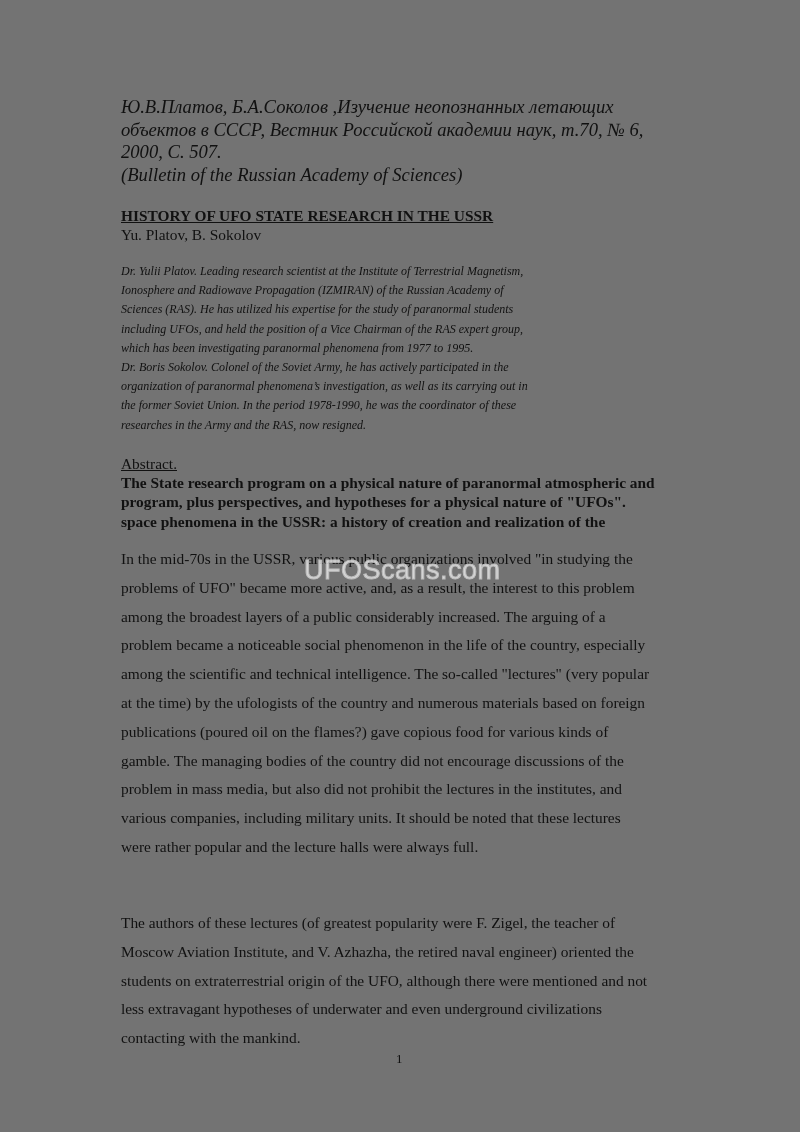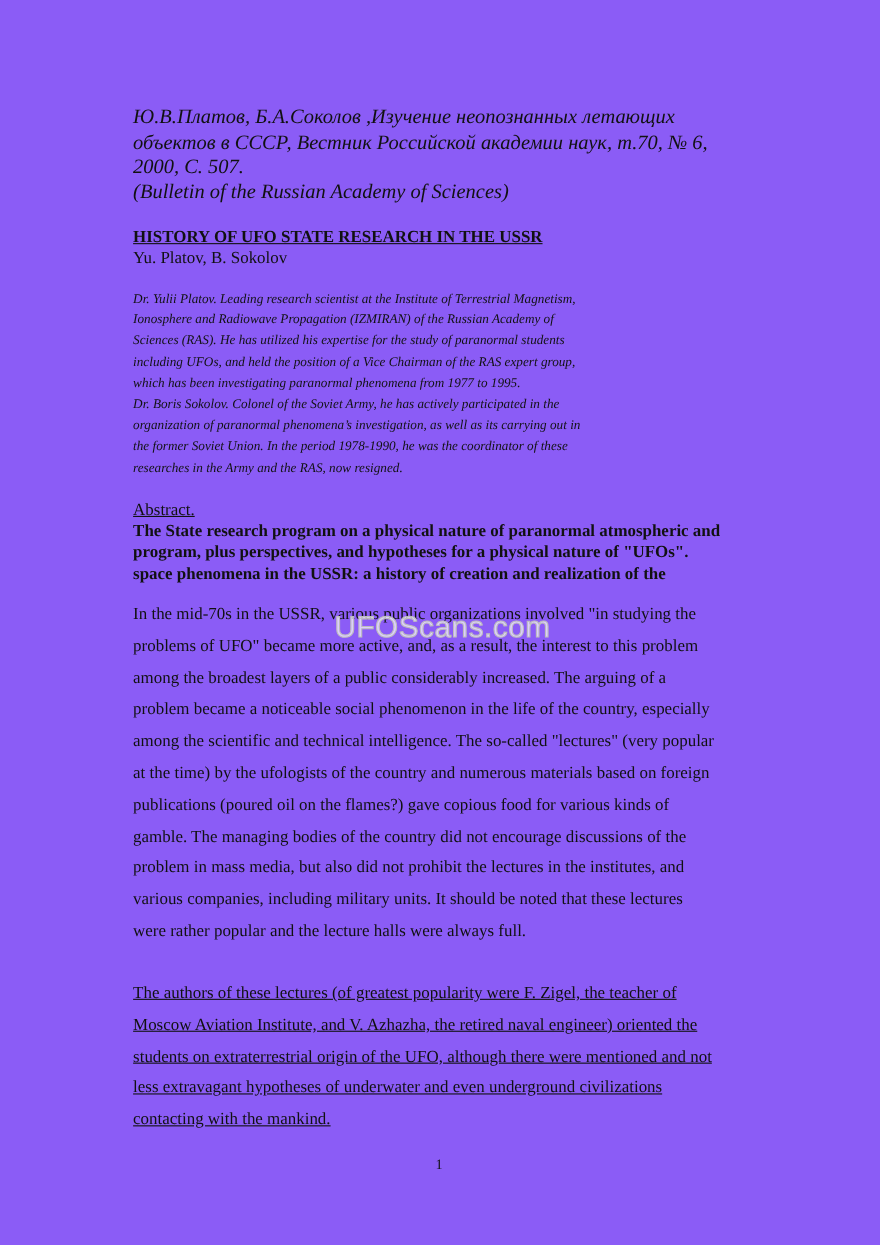--- a/index.html
+++ b/index.html
@@ -13,21 +13,21 @@
       position: relative;
       overflow: hidden;
       font-family: "Liberation Serif", "DejaVu Serif", serif;
       color: #111111;
     }
     .page {
       position: absolute;
       left: 0; top: 0;
       width: 800px;
       height: 1132px;
-      background: #8b5cf6;
+      background: #737373;
     }
     .citation {
       position: absolute;
       left: 121px;
       top: 96px;
       width: 560px;
       font-style: italic;
       font-size: 18.6px;
       line-height: 22.5px;
     }
@@ -81,21 +81,21 @@
     .abstract-text div { white-space: nowrap; }
     .para {
       position: absolute;
       left: 121px;
       width: 570px;
       font-size: 15.4px;
       line-height: 28.8px;
     }
     .para div { white-space: nowrap; }
     .para1 { top: 545px; }
-    .para2 { top: 889px; text-decoration: underline; }
+    .para2 { top: 909px; }
     .page-number {
       position: absolute;
       left: 396px;
       top: 1051px;
       font-size: 13px;
       line-height: 16px;
     }
     .watermark {
       position: absolute;
       left: 304px;

